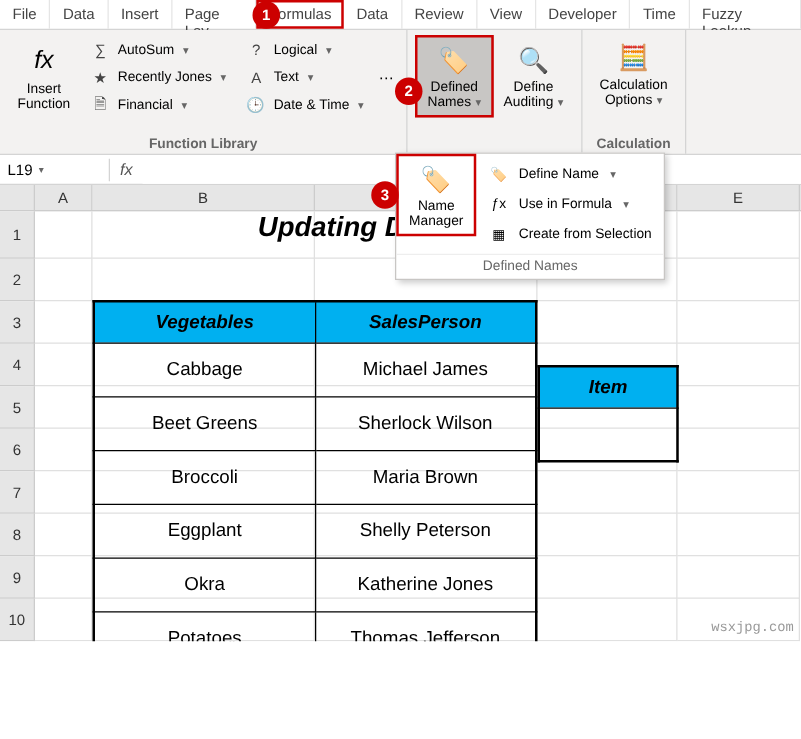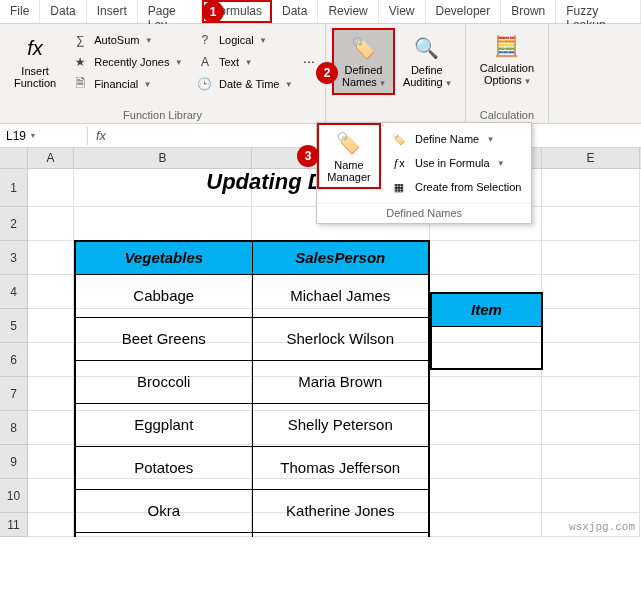--- a/index.html
+++ b/index.html
@@ -6,21 +6,21 @@
 body { font-family: "Segoe UI", Tahoma, sans-serif; font-size: 12px; background: #fff; width: 641px; position: relative; }
 
 
 .tabs { display: flex; border-bottom: 1px solid #d4d4d4; height: 24px; position: relative; }
 .tab { padding: 4px 10px; color: #444; cursor: pointer; border-right: 1px solid #e5e5e5; }
 .tab.active { border: 2px solid #c00; padding: 2px 8px; font-weight: 500; }
 
 
 .ribbon { background: #f3f2f1; display: flex; border-bottom: 1px solid #d4d4d4; position: relative; height: 100px; }
 .ribbon-group { border-right: 1px solid #d4d4d4; padding: 4px 6px 0 6px; display: flex; flex-direction: column; }
-.group-label { text-align: center; color: #666; font-size: 11px; padding: 2px 0; margin-top: auto; }
+.group-label { text-align: center; color: #666; font-size: 11px; padding: 2px 0; margin-top: auto; font-weight: bold; }
 .big-btn { display: flex; flex-direction: column; align-items: center; justify-content: center; padding: 4px 8px; gap: 2px; cursor: pointer; min-width: 54px; }
 .big-btn .icon-box { width: 32px; height: 28px; display: flex; align-items: center; justify-content: center; font-size: 20px; }
 .big-btn-label { font-size: 11px; text-align: center; line-height: 1.1; }
 .small-btns { display: flex; flex-direction: column; gap: 2px; padding: 2px 4px; }
 .small-btn { display: flex; align-items: center; gap: 6px; padding: 2px 4px; cursor: pointer; font-size: 11px; white-space: nowrap; }
 .small-btn .mini-icon { width: 16px; height: 16px; display: inline-flex; align-items: center; justify-content: center; color: #444; font-size: 12px; }
 .chev { font-size: 9px; color: #666; margin-left: 1px; }
 
 .defined-names-btn { position: relative; }
 .highlight-box { border: 2px solid #c00; }
@@ -82,21 +82,21 @@
   <div class="tab">File</div>
   <div class="tab">Data</div>
   <div class="tab">Insert</div>
   <div class="tab">Page Lay</div>
   <div class="num-badge" style="left:202px; top:1px;">1</div>
   <div class="tab active">Formulas</div>
   <div class="tab">Data</div>
   <div class="tab">Review</div>
   <div class="tab">View</div>
   <div class="tab">Developer</div>
-  <div class="tab">Brown</div>
+  <div class="tab">Time</div>
   <div class="tab">Fuzzy Lookup</div>
 </div>
 
 <div class="ribbon">
   <div class="ribbon-group" style="flex-direction:column;">
     <div style="display:flex;">
       <div class="big-btn">
         <div class="icon-box">
             <span style="font-style:italic;">fx</span>
           </div>
@@ -288,28 +288,20 @@
       <div class="cell cE"></div>
     </div>
   <div class="row rstd">
       <div class="rowhdr">10</div>
       <div class="cell cA"></div>
       <div class="cell cB"></div>
       <div class="cell cC"></div>
       <div class="cell cD"></div>
       <div class="cell cE"></div>
     </div>
-  <div class="row r11">
-      <div class="rowhdr">11</div>
-      <div class="cell cA"></div>
-      <div class="cell cB"></div>
-      <div class="cell cC"></div>
-      <div class="cell cD"></div>
-      <div class="cell cE"></div>
-    </div>
 
   <div class="title">Updating Dropdown List</div>
 
   <table class="data-table tVeg">
     <tbody>
         <tr>
           <th>Vegetables</th>
           <th>SalesPerson</th>
         </tr>
     <tr>
@@ -322,26 +314,26 @@
         </tr>
     <tr>
           <td>Broccoli</td>
           <td>Maria Brown</td>
         </tr>
     <tr>
           <td>Eggplant</td>
           <td>Shelly Peterson</td>
         </tr>
     <tr>
+          <td>Okra</td>
+          <td>Katherine Jones</td>
+        </tr>
+    <tr>
           <td>Potatoes</td>
           <td>Thomas Jefferson</td>
-        </tr>
-    <tr>
-          <td>Okra</td>
-          <td>Katherine Jones</td>
         </tr>
     <tr>
           <td>Tomatoes</td>
           <td>Robert Smith</td>
         </tr>
   </tbody>
     </table>
 
   <table class="data-table tItem">
     <tbody>

